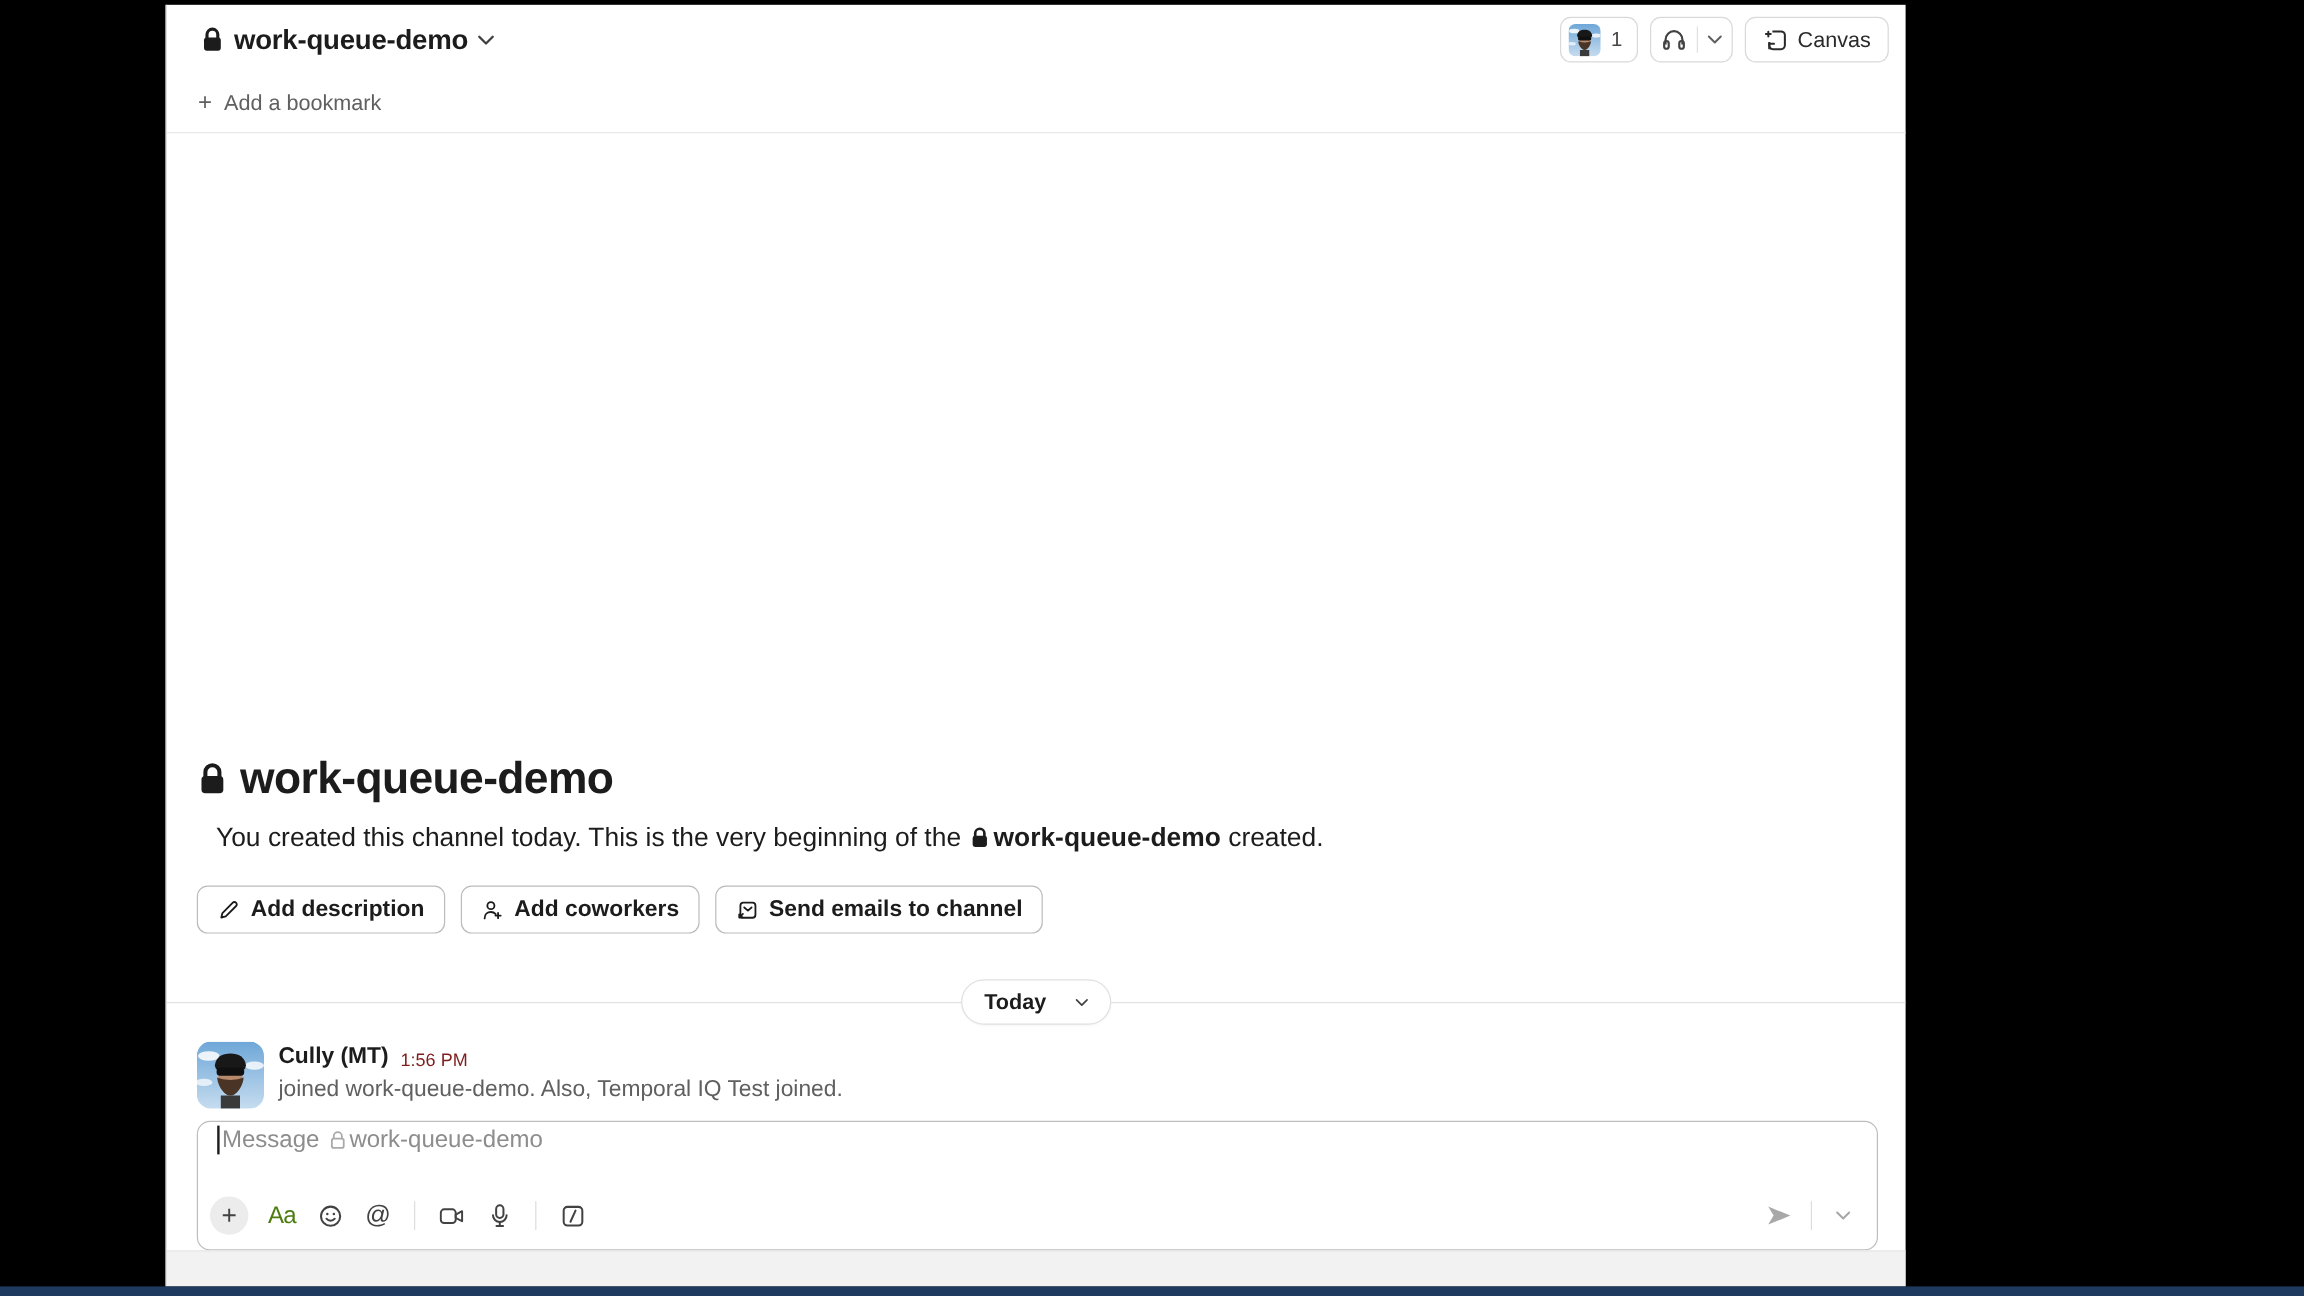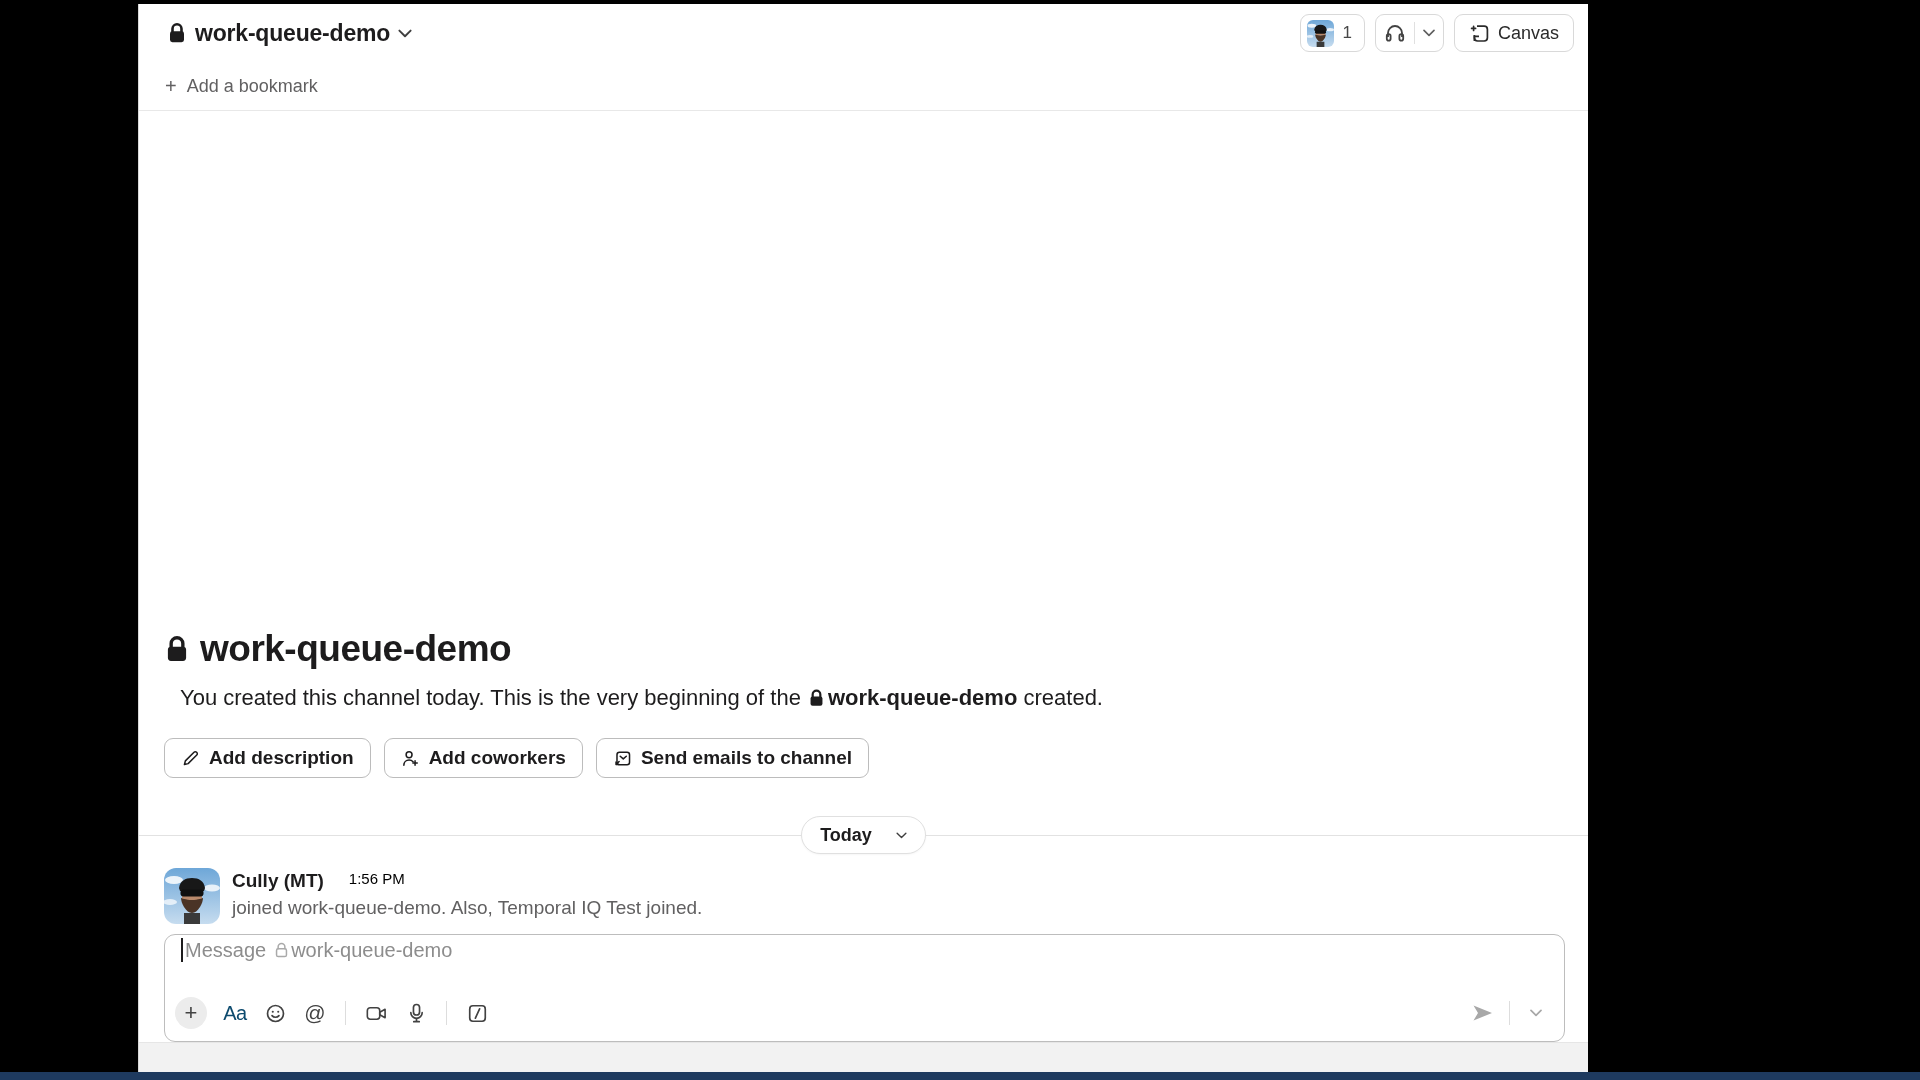--- a/index.html
+++ b/index.html
@@ -61,39 +61,39 @@
   .date-divider .line { position:absolute; left:0; right:0; top:50%; height:1px; background:#e2e2e2; }
   .date-pill { position:relative; display:flex; align-items:center; gap:24px; background:#fff;
                border:1px solid #e0e0e0; border-radius:24px; height:38px; padding:0 18px;
                font-size:18px; font-weight:bold; cursor:pointer; box-shadow:0 1px 2px rgba(0,0,0,0.04); }
   .date-pill .chev svg { width:11px; height:7px; }
 
   
   .message-row { display:flex; padding:0 25px; margin-top:14px; gap:12px; }
   .avatar { width:56px; height:56px; border-radius:12px; overflow:hidden; flex:0 0 auto; cursor:pointer; }
   .msg-body { padding-top:2px; }
-  .msg-head { display:flex; align-items:flex-start; }
+  .msg-head { display:flex; align-items:flex-end; gap:10px; }
   .msg-author { font-size:19px; font-weight:bold; cursor:pointer; }
-  .msg-time { font-size:15px; color:#000000; cursor:pointer;margin-left:25px; }
+  .msg-time { font-size:15px; color:#7f1d1d; cursor:pointer; }
   .msg-text { font-size:19px; color:#616061; margin-top:5px; }
 
   
   .composer { margin:10px 23px 0 25px; border:1px solid #bdbdbd; border-radius:11px;
               height:108px; display:flex; flex-direction:column; background:#fff; overflow:hidden;gap:28px; }
   .composer-input { flex:1; display:flex; align-items:center; padding:0 16px; font-size:20px;
                     color:#8d8d8d; cursor:text; }
   .caret { width:2px; height:24px; background:#1d1c1d; margin-right:2px; }
   .composer-input .inline-lock svg { width:15px; height:18px; margin:0 2px 0 8px; display:block; opacity:0.75; }
   .composer-toolbar { display:flex; align-items:center; padding:2px 10px 10px 10px; gap:4px; }
   .tool-btn { width:36px; height:36px; display:flex; align-items:center; justify-content:center;
               border:none; background:transparent; border-radius:6px; cursor:pointer; color:#424242; }
   .tool-btn svg { width:21px; height:21px; }
   .plus-btn { width:32px; height:32px; border-radius:50%; background:#ececec; font-size:22px;
               color:#424242; margin-right:6px; }
-  .format-label { font-size:20px; color:#0c4a6e; letter-spacing:-0.5px; }
+  .format-label { font-size:20px; color:#4d7c0f; letter-spacing:-0.5px; }
   .at-label { font-size:21px; color:#424242; }
   .tb-div { width:1px; height:24px; background:#ddd; margin:0 8px; }
   .toolbar-right { margin-left:auto; display:flex; align-items:center; }
   .send-btn svg { width:24px; height:22px; }
   .send-chev { color:#a8a8a8; }
   .send-chev svg { width:12px; height:8px; }
 
   .footer-strip { height:30px; background:#f2f2f2; flex:0 0 auto; border-top:1px solid #e6e6e6; }
 </style>
 </head>

